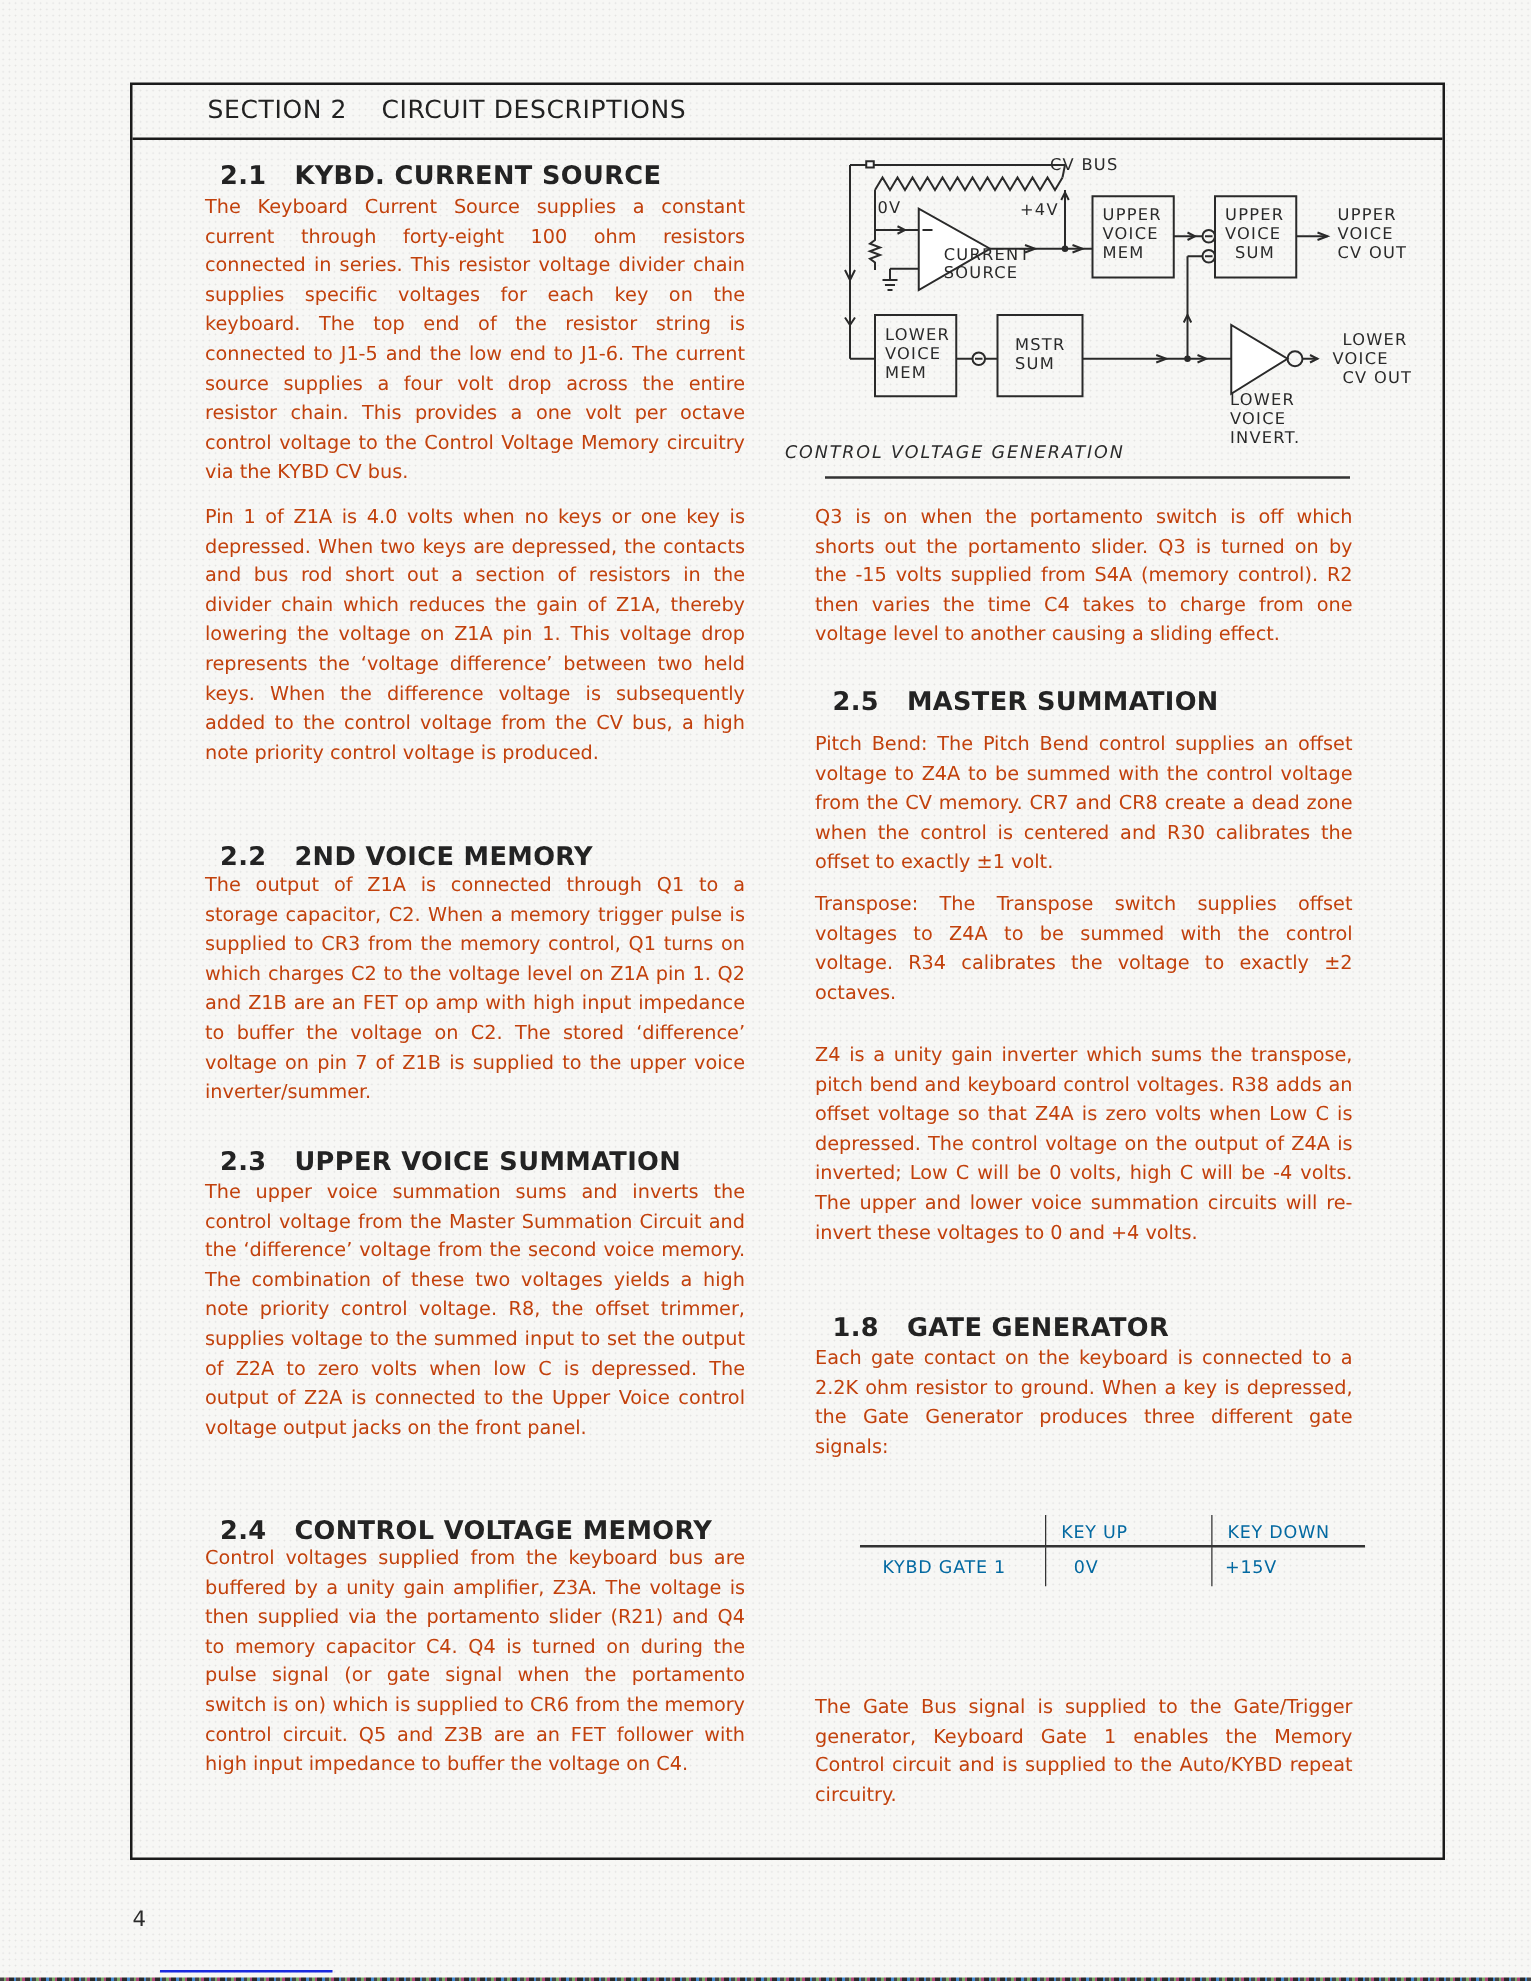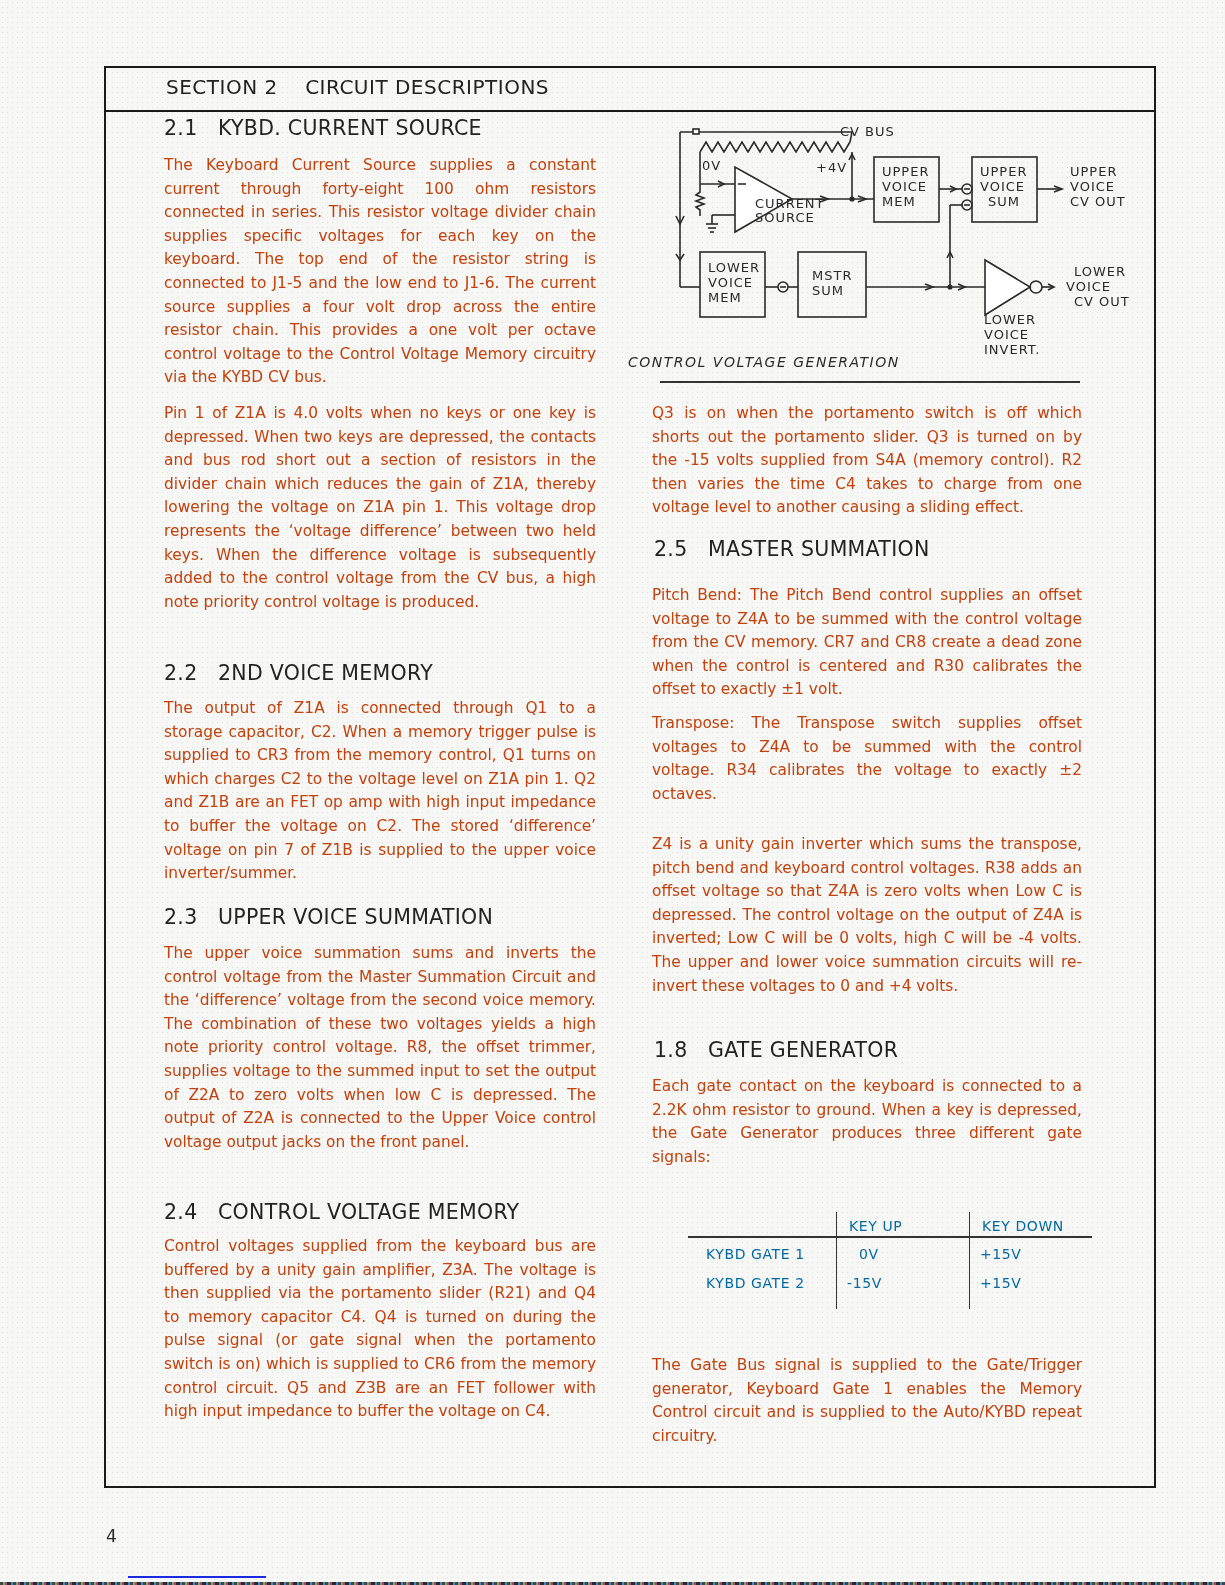--- a/index.html
+++ b/index.html
@@ -8,21 +8,21 @@
   .page-bg{position:absolute;left:0;top:0;width:1225px;height:1585px;
     background-image:radial-gradient(#cfcfcf 0.6px, transparent 0.8px);
     background-size:5px 5px;opacity:.55;}
   .frame{position:absolute;left:104px;top:66px;width:1052px;height:1422px;
     border:2.5px solid #1b1b1b;box-sizing:border-box;}
   .header-bar{position:absolute;left:0;top:0;right:0;height:42px;border-bottom:2.5px solid #1b1b1b;}
   .section-title{position:absolute;left:60px;top:7px;font-size:20px;letter-spacing:0.5px;color:#222;white-space:pre;}
   .col{position:absolute;font-size:15.4px;line-height:23.6px;color:#c2410c;}
   .col-left{left:164px;width:432px;}
   .col-right{left:652px;width:430px;}
-  h2{font-size:20.5px;font-weight:normal;margin:0;letter-spacing:0.3px;color:#232323;white-space:pre;}
+  h2{font-size:20.5px;font-weight:bold;margin:12px;letter-spacing:0.3px;color:#232323;white-space:pre;}
   p{margin:0;text-align:justify;}
   .abs{position:absolute;}
   .diagram{position:absolute;left:620px;top:112px;width:520px;height:298px;}
   .diagram svg{width:520px;height:270px;}
   .dlabel{font-family:"DejaVu Sans","Liberation Sans",sans-serif;font-size:13px;fill:#2a2a2a;letter-spacing:1px;}
   .caption{position:absolute;left:628px;top:354px;font-size:14px;font-style:italic;letter-spacing:1.5px;color:#2a2a2a;}
   .caption-rule{position:absolute;left:660px;top:381px;width:420px;height:0;border-top:2px solid #333;}
   table.gate{position:absolute;left:688px;top:1212px;border-collapse:collapse;font-size:14px;letter-spacing:0.6px;color:#0369a1;}
   table.gate td, table.gate th{font-weight:normal;padding:0;height:31px;text-align:left;}
   table.gate th{height:22px;vertical-align:bottom;padding-bottom:2px;}
@@ -197,25 +197,20 @@
       <th style="width:120px;border-left:1.5px solid #333;padding-left:12px;">KEY UP</th>
       <th style="width:110px;border-left:1.5px solid #333;padding-left:12px;">KEY DOWN</th>
     </tr>
   </thead>
   <tbody>
     <tr>
       <td style="padding-left:18px;">KYBD GATE 1</td>
       <td style="border-left:1.5px solid #333;padding-left:22px;">0V</td>
       <td style="border-left:1.5px solid #333;padding-left:10px;">+15V</td>
     </tr>
-    <tr style="height:40px;">
-      <td style="padding-left:18px;vertical-align:top;padding-top:6px;">KYBD GATE 2</td>
-      <td style="border-left:1.5px solid #333;padding-left:10px;vertical-align:top;padding-top:6px;">-15V</td>
-      <td style="border-left:1.5px solid #333;padding-left:10px;vertical-align:top;padding-top:6px;">+15V</td>
-    </tr>
   </tbody>
 </table>
 
 <div class="col col-right" style="top:1354px;">
   <p>The Gate Bus signal is supplied to the Gate/Trigger generator, Keyboard Gate 1 enables the Memory Control circuit and is supplied to the Auto/KYBD repeat circuitry.</p>
 </div>
 
 <div class="page-num">4</div>
 <div class="blue-link"></div>
 <div class="scan-strip"></div>

